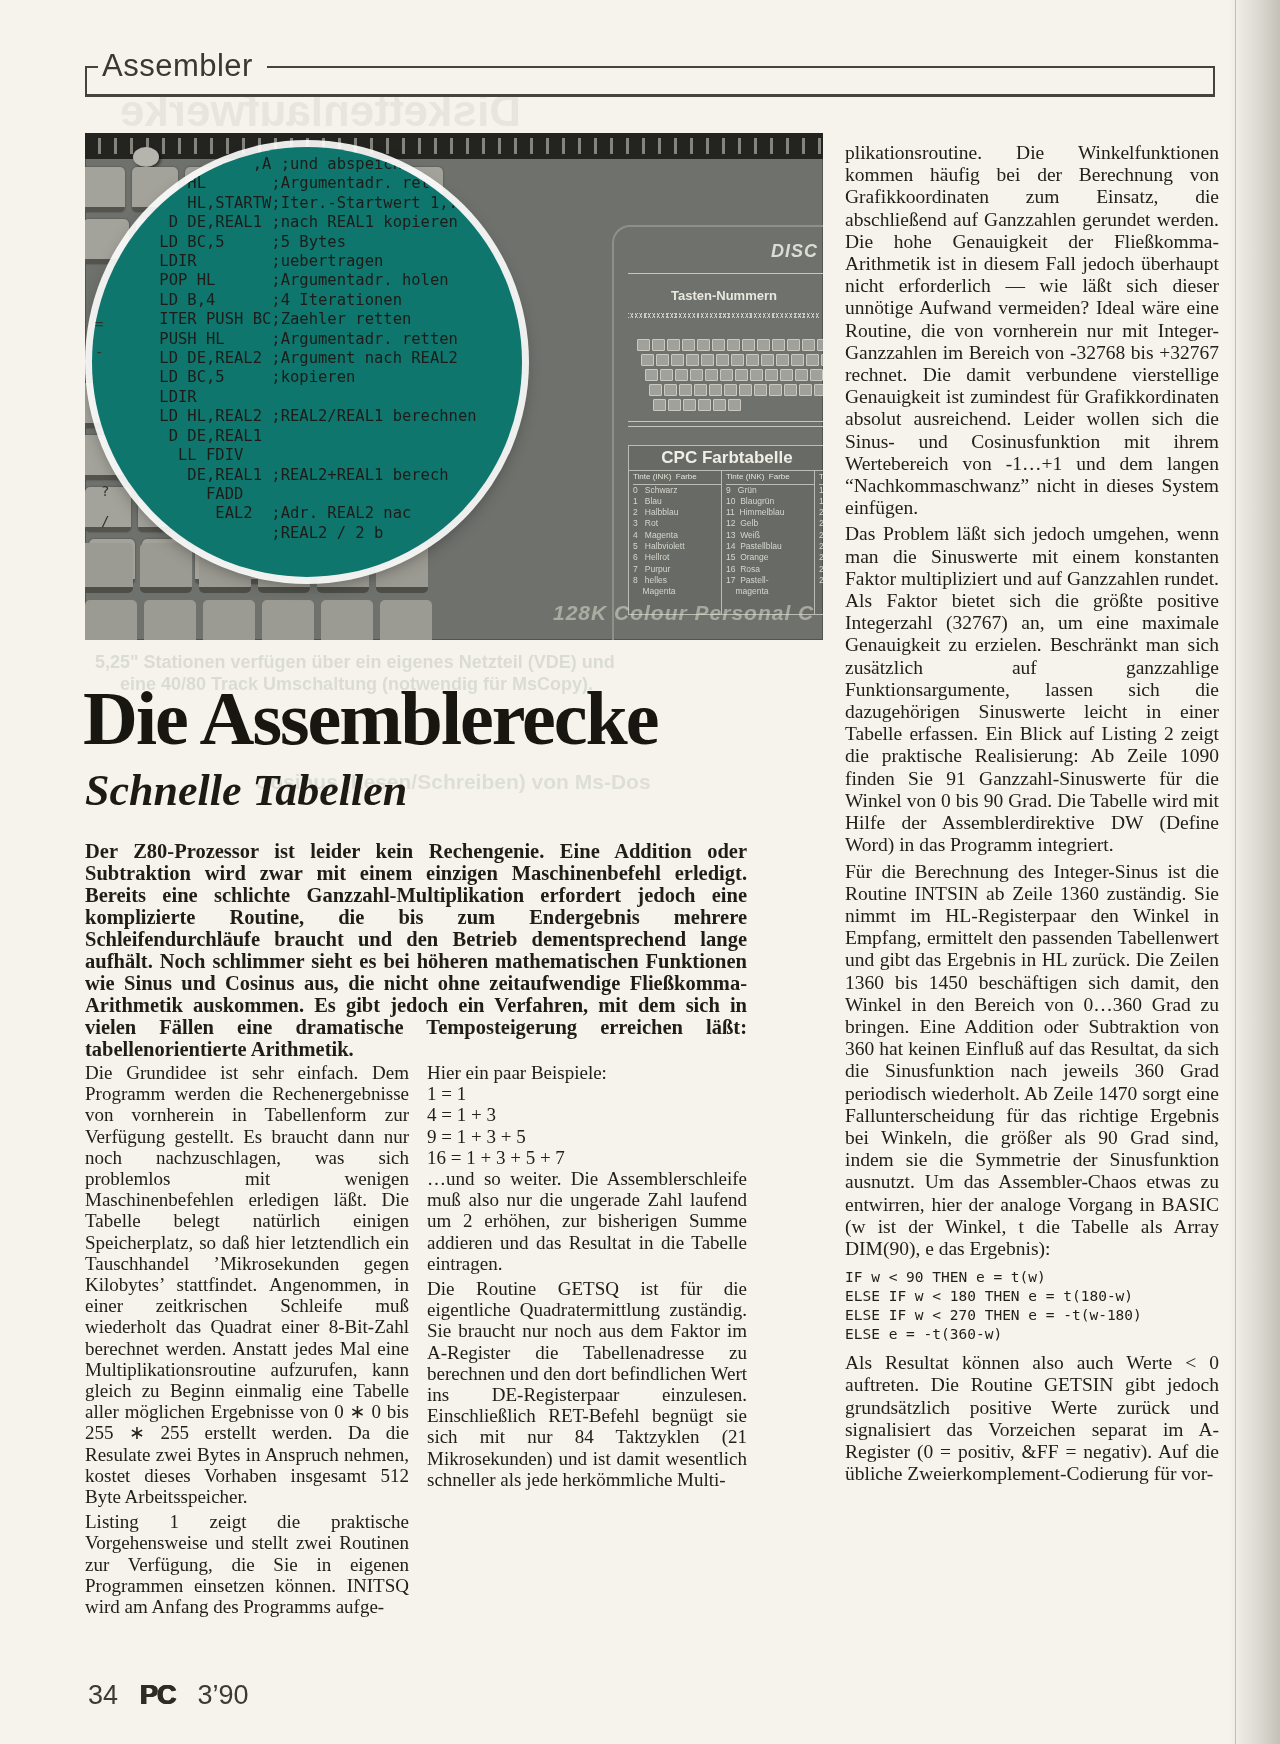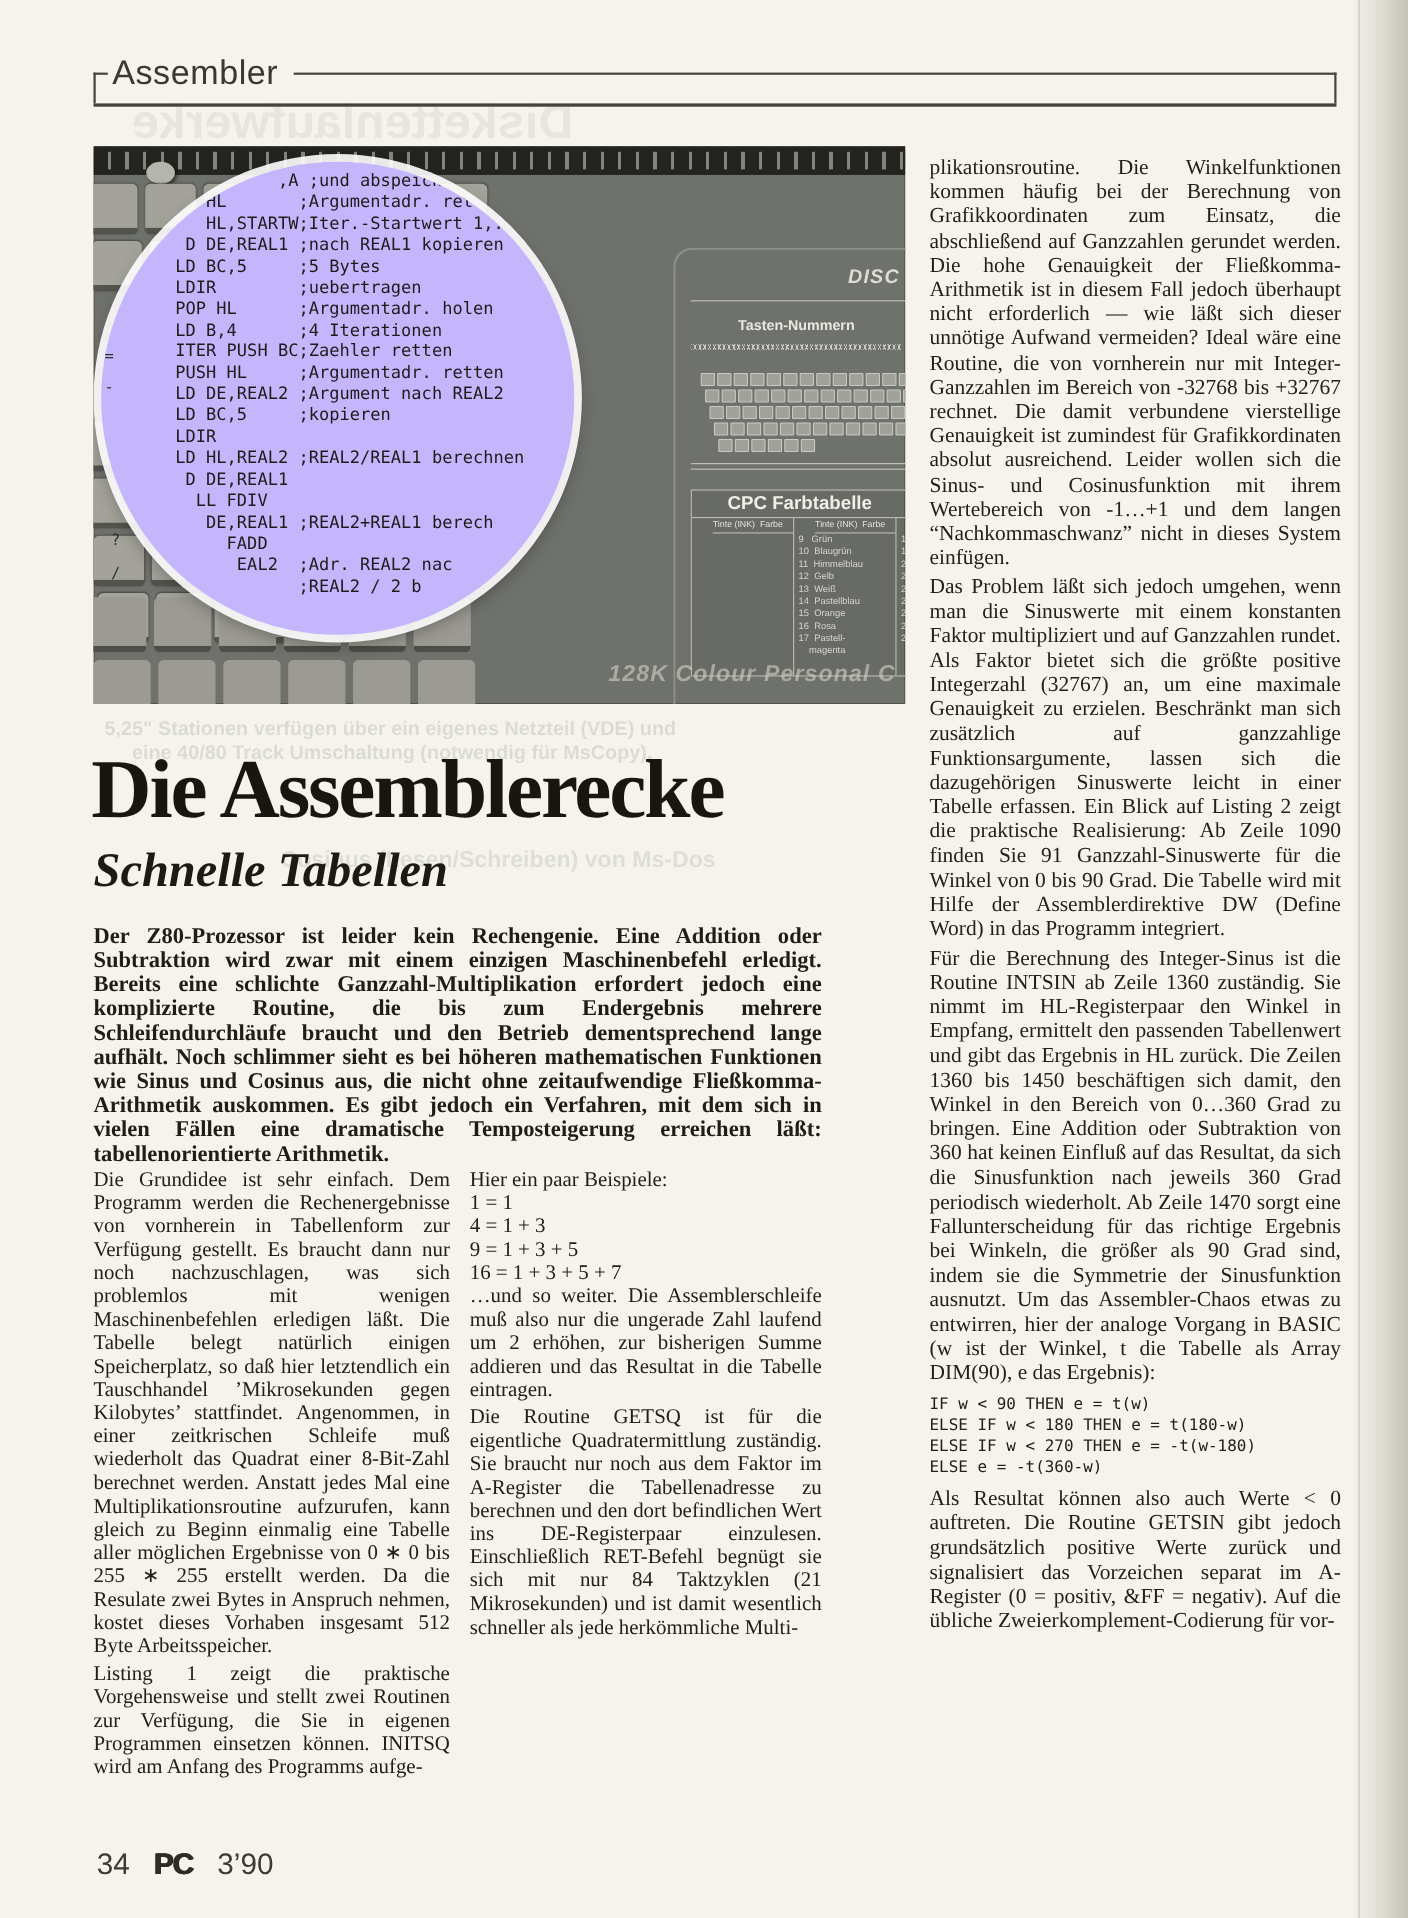--- a/index.html
+++ b/index.html
@@ -26,21 +26,21 @@
     background:repeating-linear-gradient(90deg,#23231f 0 13px,#83857d 13px 16px);}
   .screw{position:absolute;left:48px;top:14px;width:26px;height:20px;background:#b5b5ad;border-radius:50%;
     box-shadow:2px 2px 3px rgba(0,0,0,.5);}
   .keyrows{position:absolute;display:flex;flex-direction:column;gap:7px;}
   .keyrows .krow{display:flex;gap:7px;}
   .lkey{width:46px;height:40px;background:#a3a39b;border-radius:5px;border-bottom:5px solid #54544e;
         box-shadow:0 0 2px rgba(0,0,0,.4);}
   .bkey{width:52px;height:44px;background:#9b9b93;border-radius:5px;border-bottom:6px solid #4e4e48;}
   .keylabel{position:absolute;font-family:"DejaVu Sans Mono",monospace;font-size:14px;color:#32322d;}
   .lens{position:absolute;left:7px;top:14px;width:430px;height:430px;border-radius:50%;
-        background:#c4b5fd;overflow:hidden;
+        background:#0f766e;overflow:hidden;
         box-shadow:0 0 0 7px rgba(255,255,255,.9),0 6px 18px rgba(0,0,0,.45);}
   .lens-code{position:absolute;left:58px;top:8px;font-family:"DejaVu Sans Mono",monospace;
         font-size:15.5px;line-height:19.4px;color:#1d1c19;}
   .lens-code .cl{white-space:pre;}
   .molding{position:absolute;left:527px;top:92px;width:220px;height:420px;
         border-left:2px solid #8e908a;border-top:2px solid #8e908a;border-top-left-radius:18px;}
   .disc{position:absolute;left:686px;top:108px;font-family:"Liberation Sans",sans-serif;
         font-style:italic;font-weight:bold;font-size:18px;color:#dcdcd4;letter-spacing:1px;}
   .panel-line{position:absolute;height:1px;background:#c6c6be;}
   .keys-title{position:absolute;left:543px;top:155px;width:192px;text-align:center;
@@ -50,21 +50,21 @@
                 repeating-linear-gradient(65deg,#c9c9c1 0 1px,transparent 1px 4px);}
   .pgrid{position:absolute;left:552px;top:206px;display:flex;flex-direction:column;gap:3px;}
   .pgrid .krow{display:flex;gap:2px;}
   .pkey{width:11px;height:10px;background:#9fa19a;border:1px solid #c9c9c1;border-radius:1px;}
   .ctable{position:absolute;left:543px;top:312px;width:196px;height:168px;border:1px solid #bcbcb4;
         font-family:"Liberation Sans",sans-serif;color:#d6d6ce;overflow:hidden;background:rgba(0,0,0,.06);}
   .ctable-title{text-align:center;font-weight:bold;font-size:17px;color:#efefe7;
         border-bottom:1px solid #bcbcb4;padding:2px 0;}
   .cgroups{display:flex;height:100%;}
   .cgroup{width:88px;flex:none;border-right:1px solid #bcbcb4;padding:1px 0 0 4px;}
-  .cgroup-h{font-size:8px;line-height:8.5px;border-bottom:1px solid #bcbcb4;padding:1px 0 2px 0;color:#e2e2da;margin-left:15px;}
+  .cgroup-h{font-size:8px;line-height:8.5px;border-bottom:1px solid #bcbcb4;padding:1px 0 2px 0;color:#e2e2da;}
   .crow{font-size:8.5px;line-height:11.3px;white-space:pre;}
   .caption128k{position:absolute;left:468px;top:468px;font-family:"Liberation Sans",sans-serif;
         font-style:italic;font-weight:bold;font-size:21px;color:rgba(218,218,206,.55);letter-spacing:1px;}
   
   .title{position:absolute;left:83px;top:682px;font-size:76px;line-height:.95;font-weight:bold;
         letter-spacing:-2px;color:#181610;}
   .subtitle{position:absolute;left:85px;top:765px;font-size:44px;font-weight:bold;font-style:italic;
         color:#1c1a15;}
   .lede{position:absolute;left:85px;top:840px;width:662px;font-size:20.5px;line-height:22px;
         font-weight:bold;text-align:justify;color:#1f1d18;}
@@ -280,20 +280,32 @@
     <div class="panel-line" style="left:543px;top:293px;width:195px;"></div>
 
     <div class="ctable">
       <div class="ctable-title">CPC Farbtabelle</div>
       <div class="cgroups">
         <div class="cgroup">
           <div class="cgroup-h">
             <span>Tinte (INK)</span>&nbsp;
             <span>Farbe</span>
           </div>
+          <div>
+              <div class="crow">0   Schwarz</div>
+              <div class="crow">1   Blau</div>
+              <div class="crow">2   Halbblau</div>
+              <div class="crow">3   Rot</div>
+              <div class="crow">4   Magenta</div>
+              <div class="crow">5   Halbviolett</div>
+              <div class="crow">6   Hellrot</div>
+              <div class="crow">7   Purpur</div>
+              <div class="crow">8   helles</div>
+              <div class="crow">    Magenta</div>
+            </div>
         </div>
         <div class="cgroup">
           <div class="cgroup-h">
             <span>Tinte (INK)</span>&nbsp;
             <span>Farbe</span>
           </div>
           <div>
               <div class="crow">9   Grün</div>
               <div class="crow">10  Blaugrün</div>
               <div class="crow">11  Himmelblau</div>

